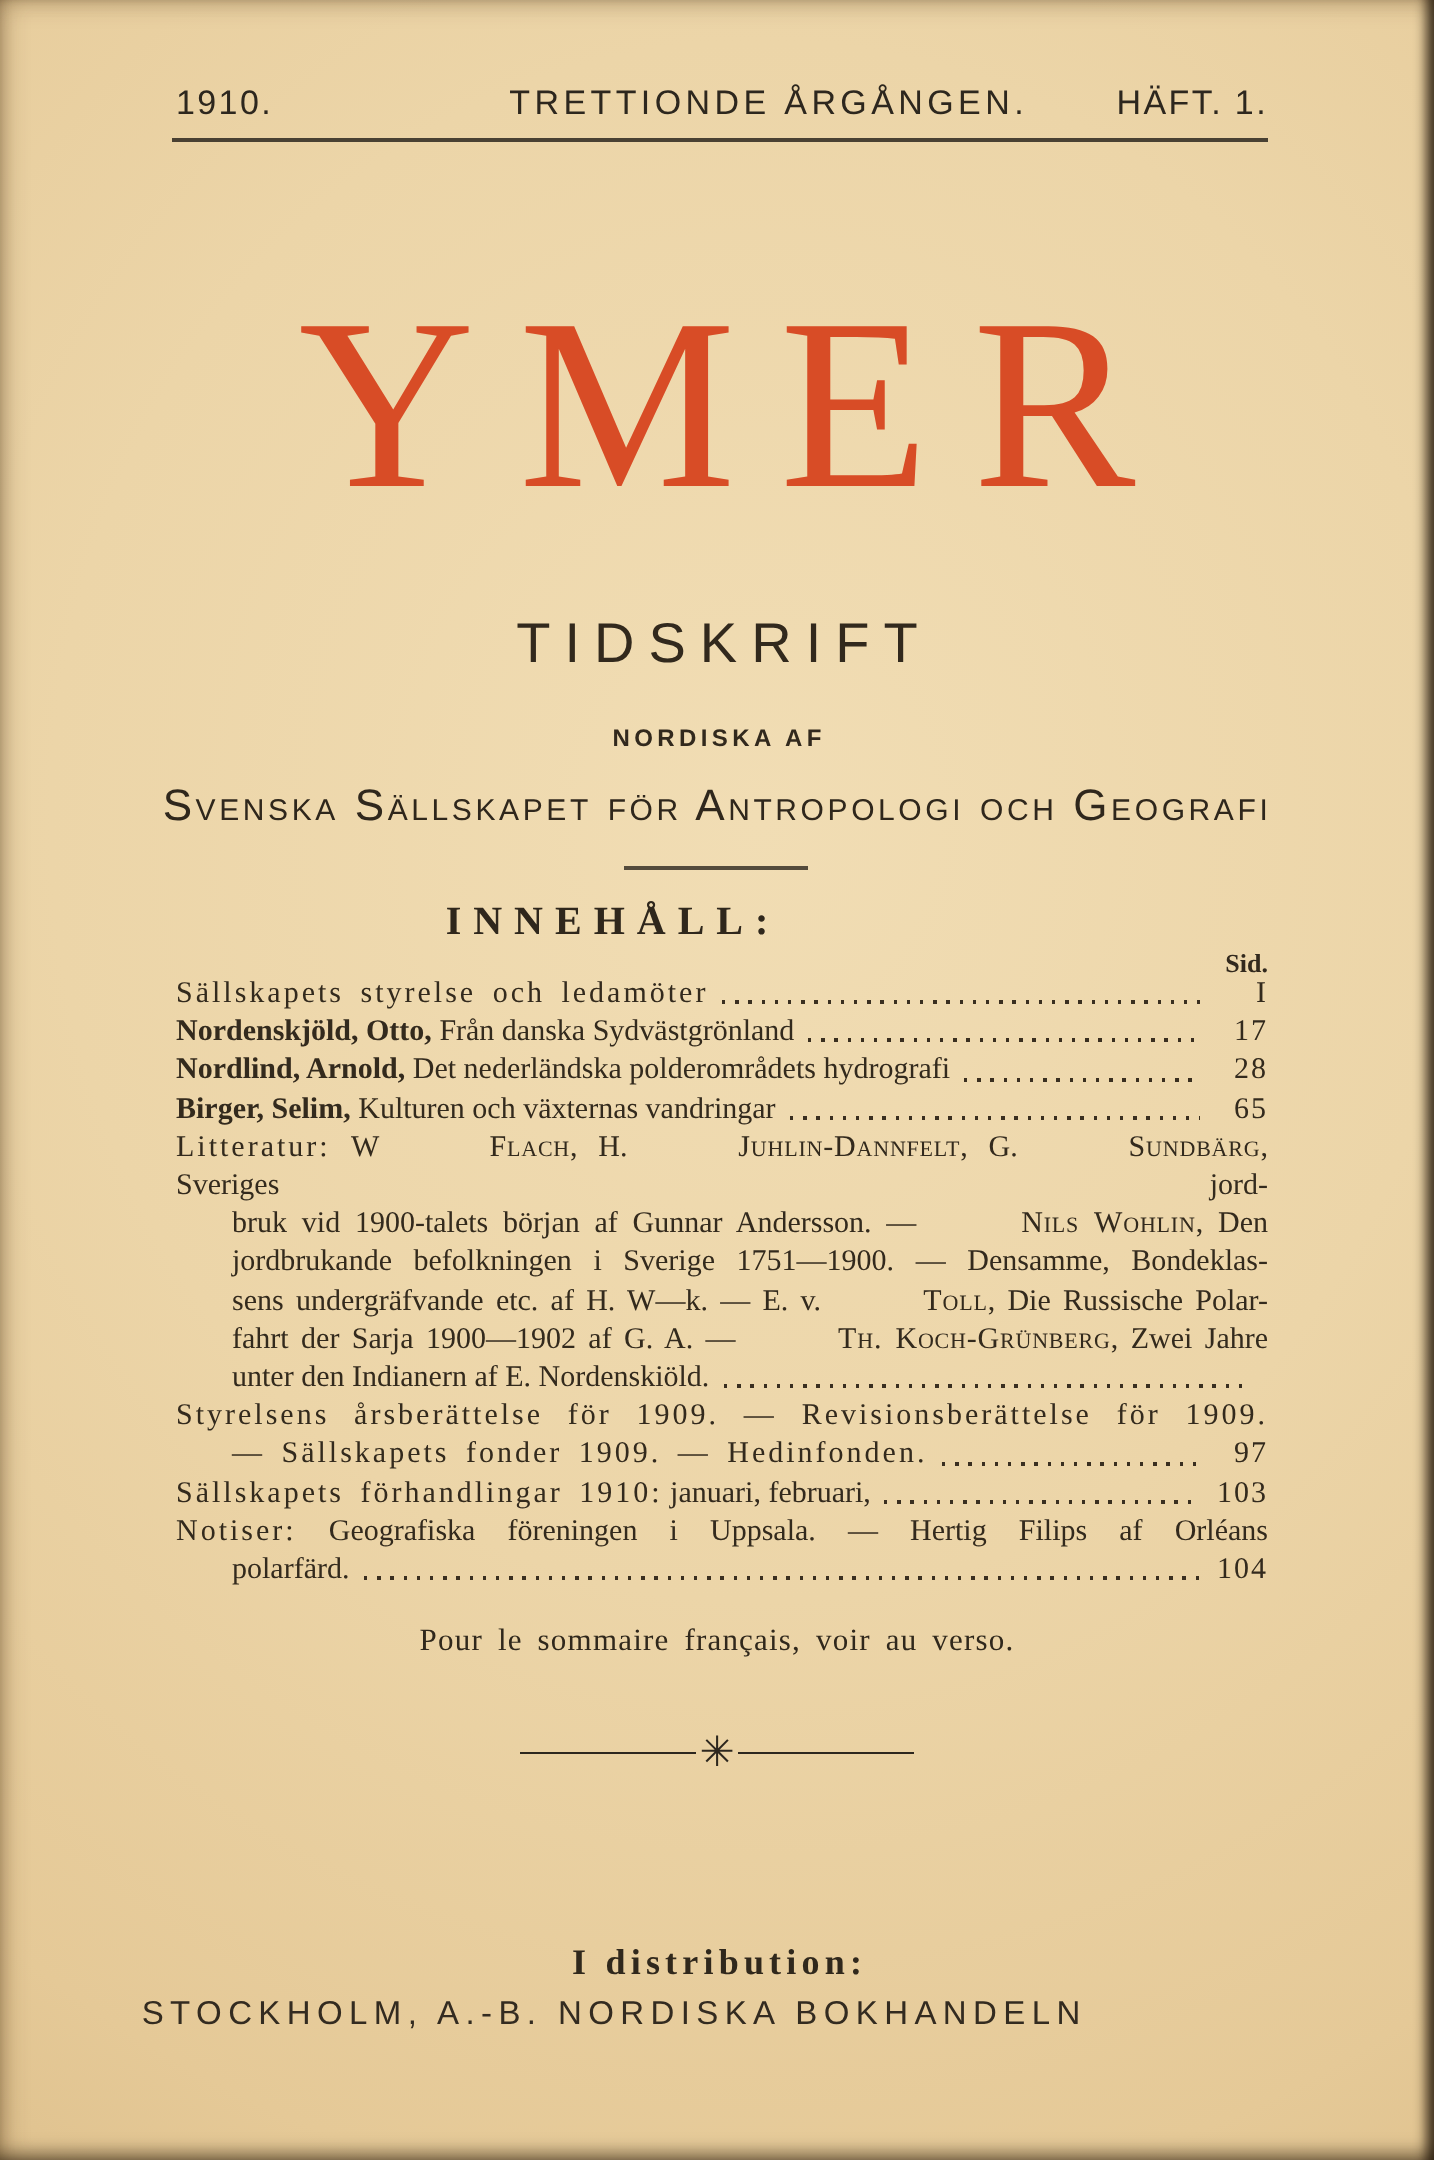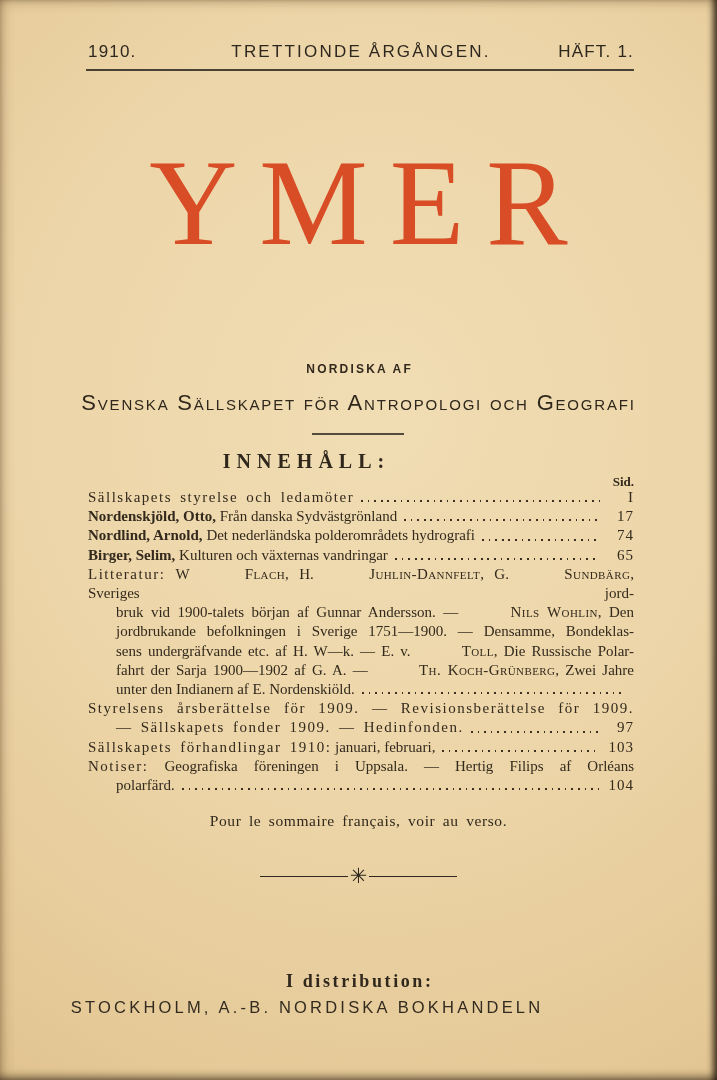--- a/index.html
+++ b/index.html
@@ -12,21 +12,21 @@
       inset 0 -8px 9px -5px rgba(30,18,6,.55),
       inset 7px 0 14px -7px rgba(80,52,18,.45),
       inset 0 7px 14px -8px rgba(80,52,18,.40);
     color:#332a1e;
     font-family:"Liberation Serif", serif;
   }
   
   .hdr{position:absolute;top:42px;left:88px;width:546px;display:flex;align-items:baseline;
        font-family:"Liberation Sans", sans-serif;font-size:17px;letter-spacing:1.2px;color:#2d271e;}
   .hdr .year{width:120px;text-align:left;}
-  .hdr .vol{flex:1;text-align:center;letter-spacing:2.2px;}
+  .hdr .vol{flex:1;text-align:right;letter-spacing:2.2px;}
   .hdr .iss{width:120px;text-align:right;}
   .hdr-rule{position:absolute;top:69px;left:86px;width:548px;height:2px;background:#2d271e;opacity:.85;}
   
   .title{position:absolute;top:142px;left:0;width:717px;text-align:center;
          font-family:"Liberation Serif", serif;font-size:122px;line-height:1;
          color:#d84c26;letter-spacing:22px;text-indent:22px;font-weight:500;}
   .subtitle{position:absolute;top:306px;left:0;width:717px;text-align:center;
          font-family:"Liberation Sans", sans-serif;font-size:28px;letter-spacing:7px;text-indent:7px;color:#32291d;}
   .pubby{position:absolute;top:362px;left:0;width:717px;text-align:center;
          font-family:"Liberation Sans", sans-serif;font-size:12px;font-weight:bold;letter-spacing:2.2px;text-indent:2.2px;color:#32291d;}
@@ -67,41 +67,42 @@
 <div class="page">
 
   <div class="hdr">
     <span class="year">1910.</span>
     <span class="vol">TRETTIONDE ÅRGÅNGEN.</span>
     <span class="iss">HÄFT. 1.</span>
   </div>
   <div class="hdr-rule"></div>
 
   <div class="title">YMER</div>
+  <div class="subtitle">TIDSKRIFT</div>
   <div class="pubby">NORDISKA AF</div>
   <div class="society">Svenska Sällskapet för Antropologi och Geografi</div>
   <div class="sec-rule"></div>
 
   <div class="toc-head">INNEHÅLL:</div>
   <div class="sid">Sid.</div>
   <div class="toc">
       <div class="toc-row">
         <span class="toc-text"><span class="sp">Sällskapets styrelse och ledamöter</span></span>
         <span class="dots"></span>
         <span class="pg">I</span>
       </div>
       <div class="toc-row">
         <span class="toc-text"><span class="b">Nordenskjöld, Otto,</span><span> Från danska Sydvästgrönland</span></span>
         <span class="dots"></span>
         <span class="pg">17</span>
       </div>
       <div class="toc-row">
         <span class="toc-text"><span class="b">Nordlind, Arnold,</span><span> Det nederländska polderområdets hydrografi</span></span>
         <span class="dots"></span>
-        <span class="pg">74</span>
+        <span class="pg">28</span>
       </div>
       <div class="toc-row">
         <span class="toc-text"><span class="b">Birger, Selim,</span><span> Kulturen och växternas vandringar</span></span>
         <span class="dots"></span>
         <span class="pg">65</span>
       </div>
       <div class="toc-row">
         <span class="toc-text fill"><span class="sp">Litteratur:</span><span>  W </span><span class="sc">Flach</span><span>, H. </span><span class="sc">Juhlin-Dannfelt</span><span>, G. </span><span class="sc">Sundbärg</span><span>, Sveriges jord-</span></span>
       </div>
       <div class="toc-row indent">

